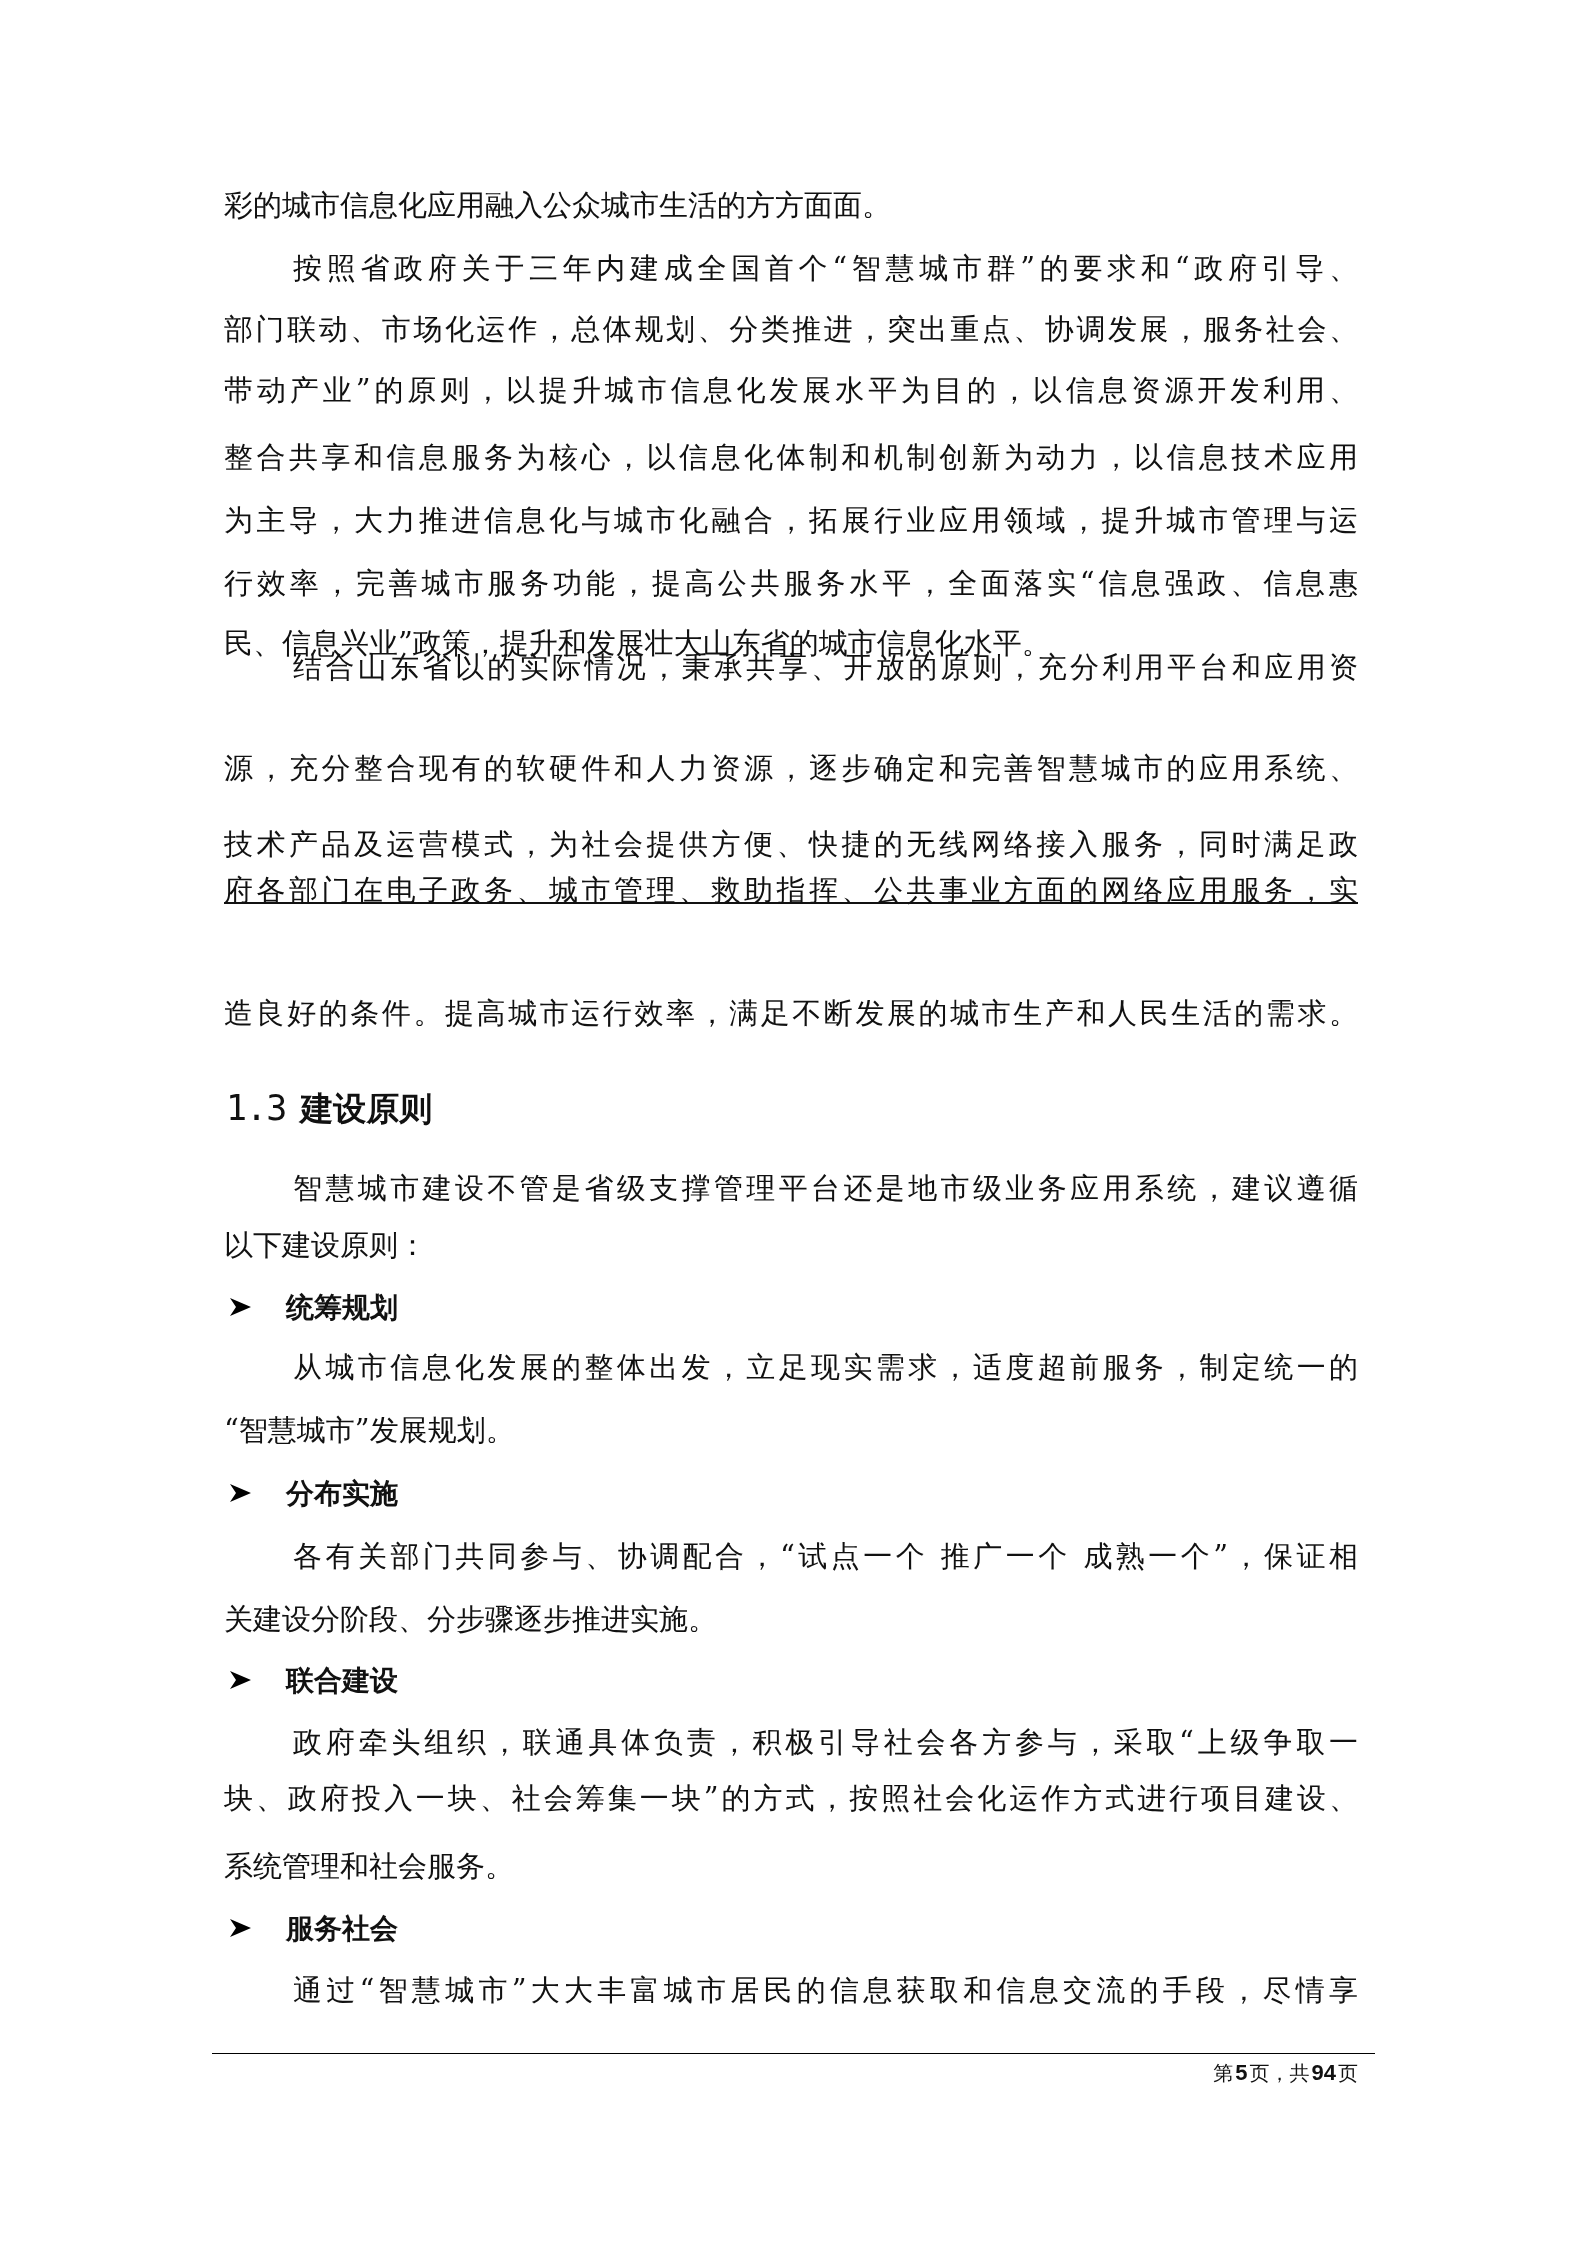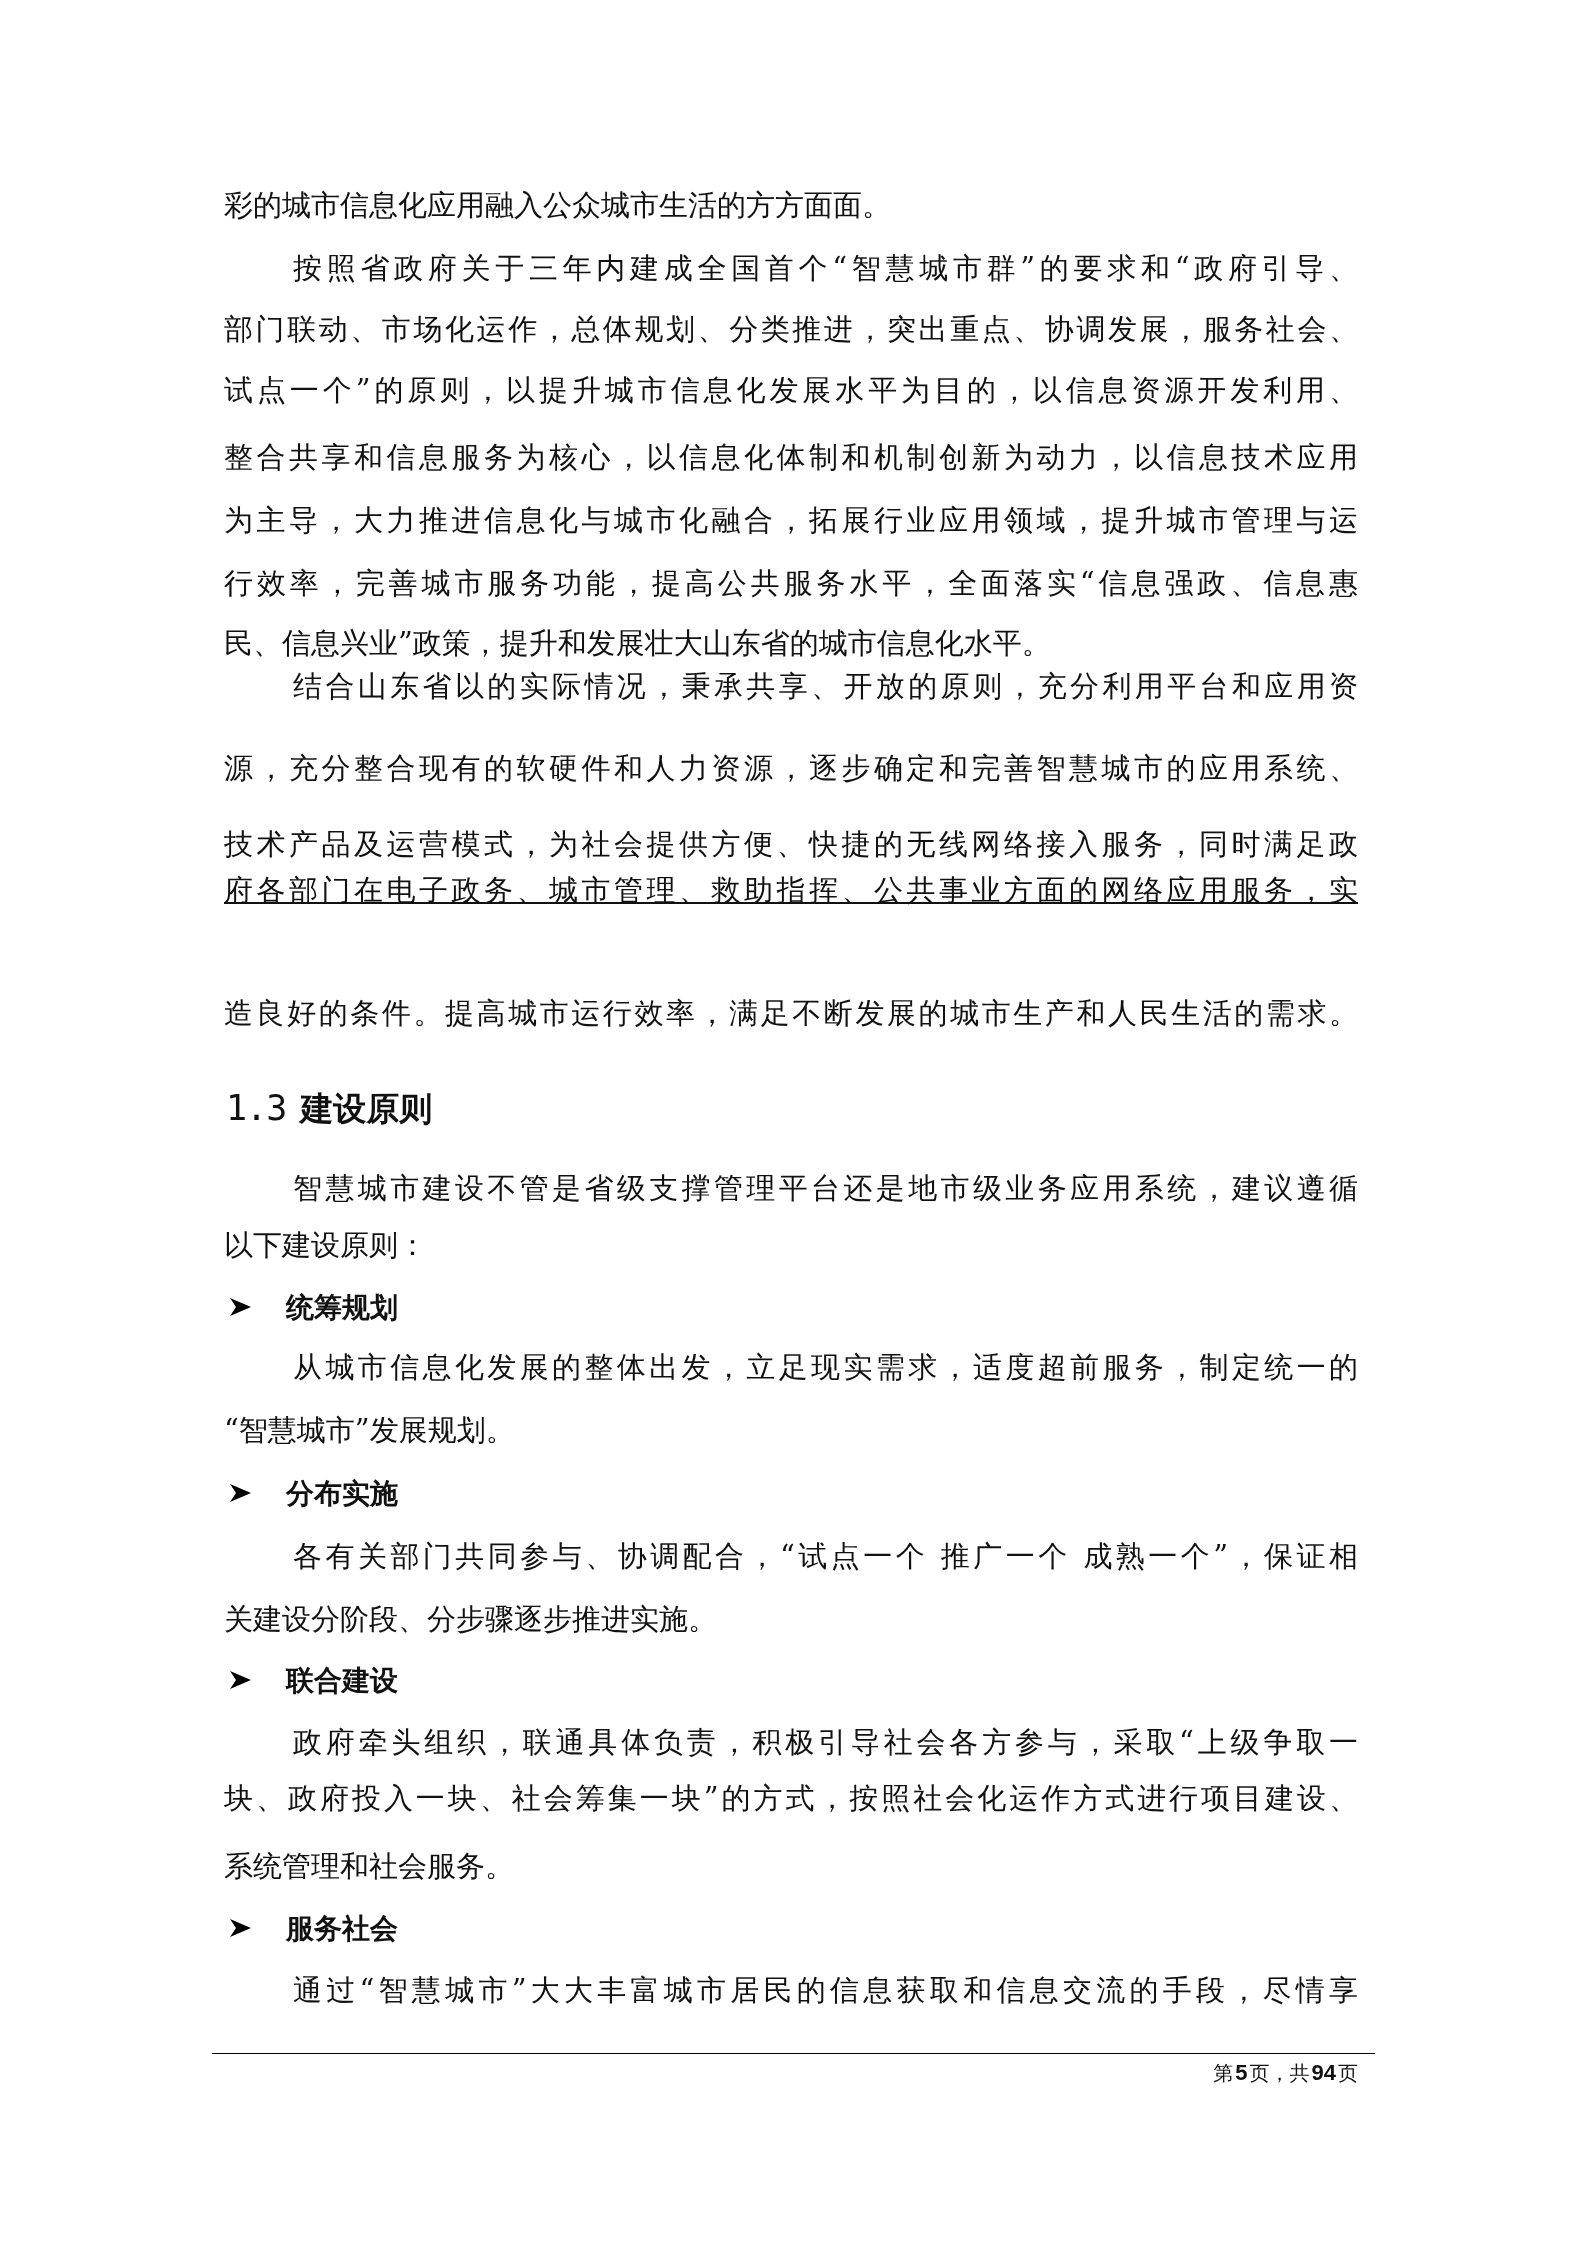--- a/index.html
+++ b/index.html
@@ -26,27 +26,27 @@
 </style>
 </head>
 <body>
 
 <div class="page">
 
   <div class="line last" style="top:187px;">彩的城市信息化应用融入公众城市生活的方方面面。</div>
 
   <div class="line indent" style="top:250px;">按照省政府关于三年内建成全国首个“智慧城市群”的要求和“政府引导、</div>
   <div class="line" style="top:311px;">部门联动、市场化运作，总体规划、分类推进，突出重点、协调发展，服务社会、</div>
-  <div class="line" style="top:372px;">试点一个”的原则，以提升城市信息化发展水平为目的，以信息资源开发利用、</div>
+  <div class="line" style="top:372px;">带动产业”的原则，以提升城市信息化发展水平为目的，以信息资源开发利用、</div>
   <div class="line" style="top:439px;">整合共享和信息服务为核心，以信息化体制和机制创新为动力，以信息技术应用</div>
   <div class="line" style="top:502px;">为主导，大力推进信息化与城市化融合，拓展行业应用领域，提升城市管理与运</div>
   <div class="line" style="top:565px;">行效率，完善城市服务功能，提高公共服务水平，全面落实“信息强政、信息惠</div>
   <div class="line last" style="top:625px;">民、信息兴业”政策，提升和发展壮大山东省的城市信息化水平。</div>
 
-  <div class="line indent" style="top:668px;">结合山东省以的实际情况，秉承共享、开放的原则，充分利用平台和应用资</div>
+  <div class="line indent" style="top:649px;">结合山东省以的实际情况，秉承共享、开放的原则，充分利用平台和应用资</div>
   <div class="line" style="top:750px;">源，充分整合现有的软硬件和人力资源，逐步确定和完善智慧城市的应用系统、</div>
   <div class="line" style="top:829px;font-family:Liberation Mono, monospace;">技术产品及运营模式，为社会提供方便、快捷的无线网络接入服务，同时满足政</div>
   <div class="line" style="top:872px;text-decoration:underline;">府各部门在电子政务、城市管理、救助指挥、公共事业方面的网络应用服务，实</div>
   <div class="line" style="top:995px;">造良好的条件。提高城市运行效率，满足不断发展的城市生产和人民生活的需求。</div>
 
   <div class="heading" style="top:1088px;">
     <span class="num">1.3</span><span class="txt">建设原则</span>
   </div>
 
   <div class="line indent" style="top:1170px;">智慧城市建设不管是省级支撑管理平台还是地市级业务应用系统，建议遵循</div>

